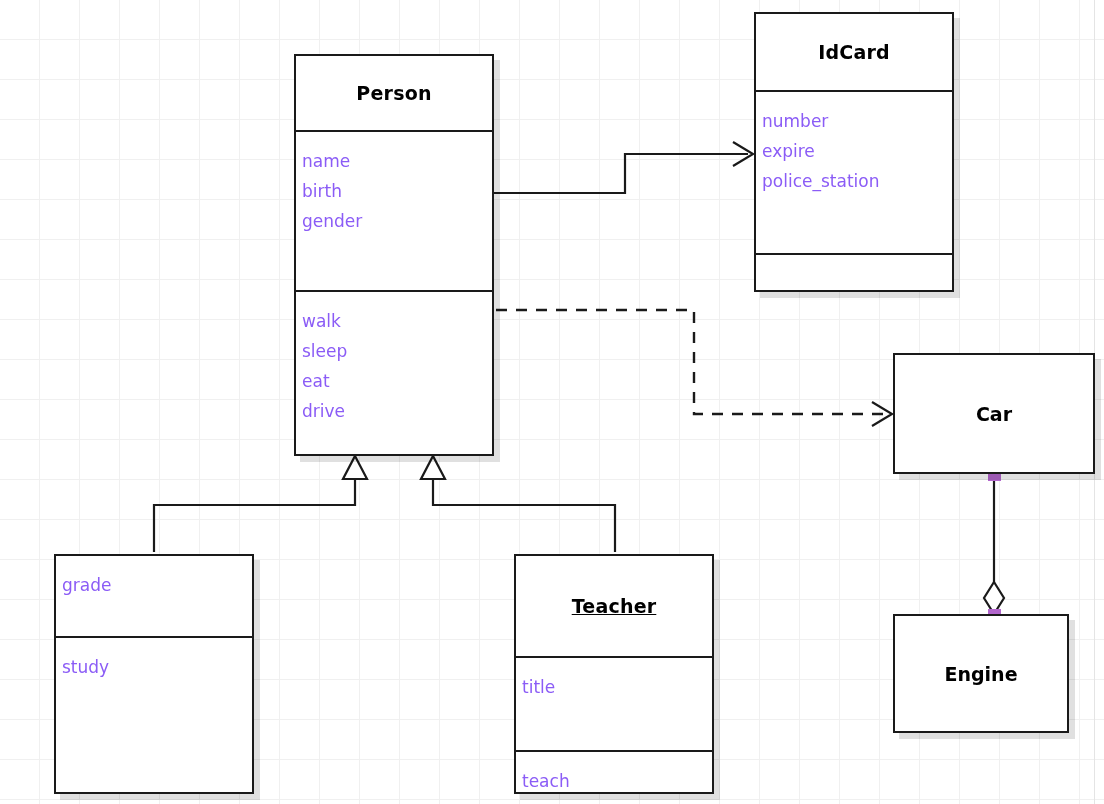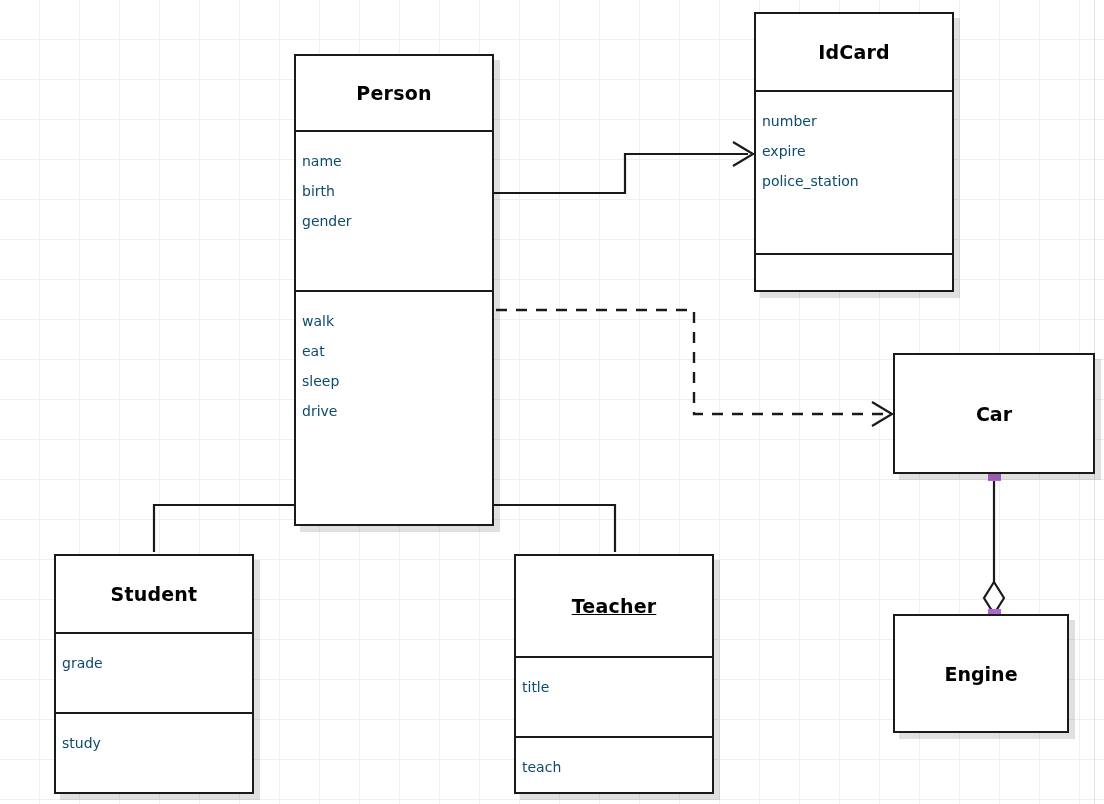--- a/index.html
+++ b/index.html
@@ -52,23 +52,23 @@
     display: flex;
     align-items: center;
     justify-content: center;
     font-weight: bold;
     font-size: 19px;
     color: #000;
     letter-spacing: 0.2px;
   }
   .member-list {
     padding: 14px 4px 13px 6px;
-    font-size: 14px;
+    font-size: 17px;
     line-height: 30px;
-    color: #0c4a6e;
+    color: #8b5cf6;
   }
   .member-list .member {
     white-space: nowrap;
   }
   .center-only {
     display: flex;
     align-items: center;
     justify-content: center;
     font-weight: bold;
     font-size: 19px;
@@ -150,58 +150,57 @@
       <g>
         <path class="link-line" d="M 994,474 L 994,585"></path>
         <polygon class="diamond-hollow" points="994,582 1004,598 994,614 984,598"></polygon>
         <rect class="endpoint-handle" x="988" y="468" width="13" height="13" fill="#b266cc"></rect>
         <rect class="endpoint-handle" x="988" y="609" width="13" height="13" fill="#b266cc"></rect>
       </g>
 
     </svg>
   </div>
 
-  <div class="uml-class" style="left:294px; top:54px; width:200px; height:472px;">
+  <div class="uml-class" style="left:294px; top:54px; width:200px; height:402px;">
     <div class="compartment class-title" style="height:74px;">Person</div>
     <div class="compartment member-list" style="height:160px;">
       <div class="member">name</div>
       <div class="member">birth</div>
       <div class="member">gender</div>
     </div>
     <div class="compartment member-list" style="flex:1;">
       <div class="member">walk</div>
+      <div class="member">sleep</div>
       <div class="member">eat</div>
-      <div class="member">sleep</div>
       <div class="member">drive</div>
     </div>
   </div>
 
   <div class="uml-class" style="left:754px; top:12px; width:200px; height:280px;">
     <div class="compartment class-title" style="height:76px;">IdCard</div>
     <div class="compartment member-list" style="flex:1;">
       <div class="member">number</div>
       <div class="member">expire</div>
       <div class="member">police_station</div>
     </div>
     <div class="compartment member-list" style="height:37px;"></div>
   </div>
 
   <div class="uml-class" style="left:54px; top:554px; width:200px; height:240px;">
-    <div class="compartment class-title" style="height:76px;">Student</div>
     <div class="compartment member-list" style="height:80px;">
       <div class="member">grade</div>
     </div>
     <div class="compartment member-list" style="flex:1;">
       <div class="member">study</div>
     </div>
   </div>
 
   <div class="uml-class" style="left:514px; top:554px; width:200px; height:240px;">
     <div class="compartment class-title" style="height:100px;text-decoration:underline;">Teacher</div>
-    <div class="compartment member-list" style="height:80px;">
+    <div class="compartment member-list" style="height:94px;">
       <div class="member">title</div>
     </div>
     <div class="compartment member-list" style="flex:1;">
       <div class="member">teach</div>
     </div>
   </div>
 
   <div class="uml-class" style="left:893px; top:353px; width:202px; height:121px;">
     <div class="compartment center-only" style="flex:1;">Car</div>
   </div>

